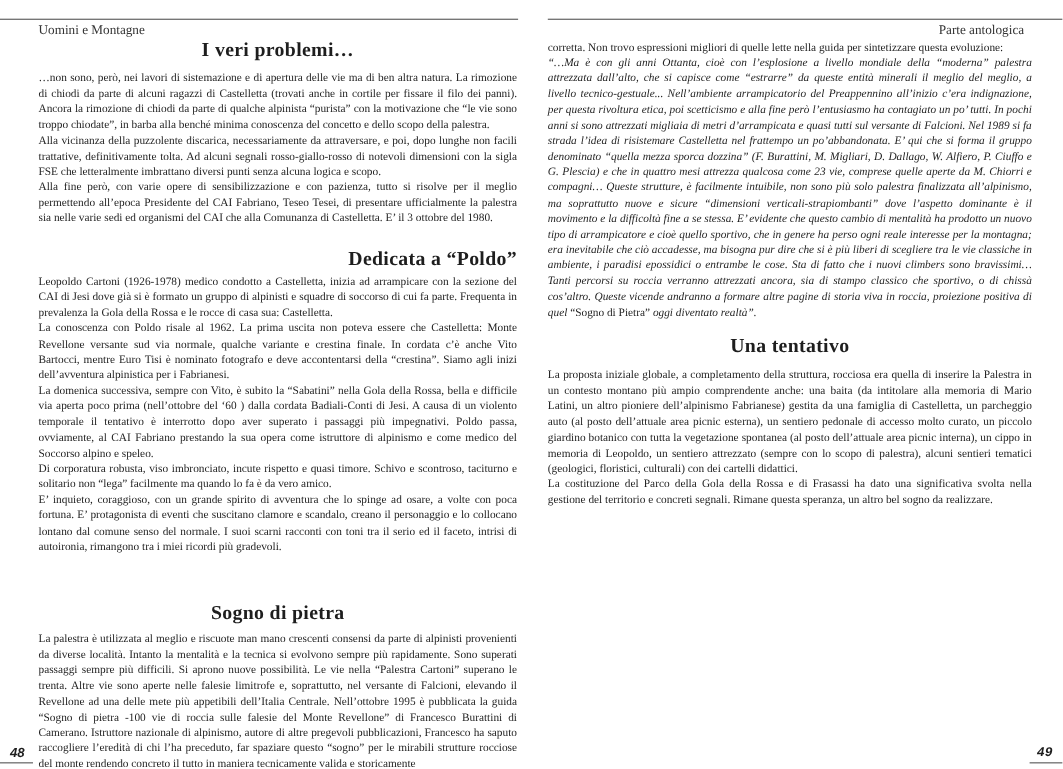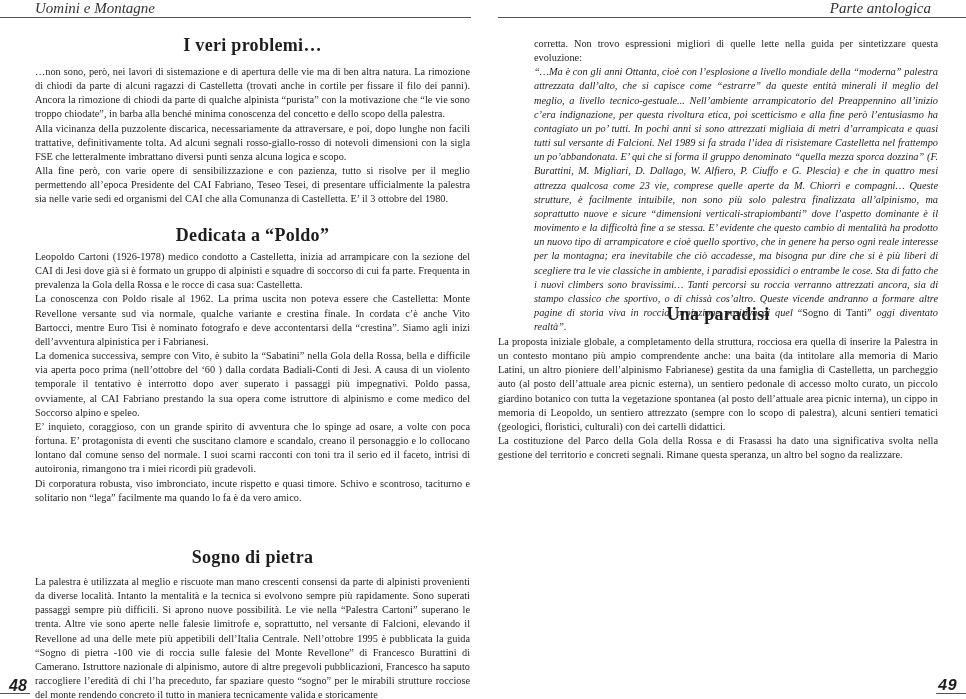--- a/index.html
+++ b/index.html
@@ -1,82 +1,82 @@
 <!DOCTYPE html>
 <html><head>
 <meta charset="utf-8">
 <style>
   html, body { margin:0; padding:0; background:#ffffff; }
   body { width:966px; height:699px; position:relative; overflow:hidden; color:#1e1e1e;
          font-family:"Liberation Serif", serif; }
   .page { position:absolute; top:0; height:699px; }
   .page.left { left:0; width:483px; }
   .page.right { left:483px; width:483px; }
-  .running-head { position:absolute; top:0; font-style:italic; font-size:15px; color:#333; }
+  .running-head { position:absolute; top:20px; font-size:12px; color:#333; }
   .left .running-head { left:35px; }
   .right .running-head { right:35px;margin-left:12px; }
   .head-rule { position:absolute; top:17px; height:1px; background:#555; }
   .left .head-rule { left:0; width:471px; }
   .right .head-rule { left:15px; width:468px; }
   .col { position:absolute; top:0; font-size:10.3px; line-height:14.15px; text-align:justify; }
   .left .col { left:35px; width:435px; }
   .right .col { left:15px; width:440px; }
   h2 { font-family:"Liberation Serif", serif; font-size:18px; font-weight:bold; text-align:center; margin:0; letter-spacing:0.3px; }
   p { margin:0; }
   .it { font-style:italic; }
-  .pageno { position:absolute; font-family:"Liberation Sans", sans-serif; font-style:italic; font-weight:bold; font-size:16px; }
+  .pageno { position:absolute; font-family:"Liberation Sans", sans-serif; font-style:italic; font-weight:bold; font-size:12px; }
   .left .pageno { left:9px; top:677px; }
   .right .pageno { right:9px; top:677px;font-family:Liberation Mono, monospace; }
   .foot-rule { position:absolute; top:693px; height:1px; background:#555; width:30px; }
   .left .foot-rule { left:0; }
   .right .foot-rule { right:0; }
 </style>
 </head>
 <body>
 
 <div class="page left">
   <div class="running-head">Uomini e Montagne</div>
   <div class="head-rule"></div>
   <div class="col" style="top:0;">
     <h2 style="position:absolute;top:38px;left:0;right:0;">I veri problemi…</h2>
     <div style="position:absolute;top:65px;left:0;right:0;">
       <p>…non sono, però, nei lavori di sistemazione e di apertura delle vie ma di ben altra natura. La rimozione di chiodi da parte di alcuni ragazzi di Castelletta (trovati anche in cortile per fissare il filo dei panni). Ancora la rimozione di chiodi da parte di qualche alpinista “purista” con la motivazione che “le vie sono troppo chiodate”, in barba alla benché minima conoscenza del concetto e dello scopo della palestra.</p>
       <p>Alla vicinanza della puzzolente discarica, necessariamente da attraversare, e poi, dopo lunghe non facili trattative, definitivamente tolta. Ad alcuni segnali rosso-giallo-rosso di notevoli dimensioni con la sigla FSE che letteralmente imbrattano diversi punti senza alcuna logica e scopo.</p>
       <p>Alla fine però, con varie opere di sensibilizzazione e con pazienza, tutto si risolve per il meglio permettendo all’epoca Presidente del CAI Fabriano, Teseo Tesei, di presentare ufficialmente la palestra sia nelle varie sedi ed organismi del CAI che alla Comunanza di Castelletta. E’ il 3 ottobre del 1980.</p>
     </div>
-    <h2 style="position:absolute;top:228px;left:0;right:0;">Dedicata a “Poldo”</h2>
+    <h2 style="position:absolute;top:228px;left:0;right:0;text-align:right;">Dedicata a “Poldo”</h2>
     <div style="position:absolute;top:250px;left:0;right:0;">
       <p>Leopoldo Cartoni (1926-1978) medico condotto a Castelletta, inizia ad arrampicare con la sezione del CAI di Jesi dove già si è formato un gruppo di alpinisti e squadre di soccorso di cui fa parte. Frequenta in prevalenza la Gola della Rossa e le rocce di casa sua: Castelletta.</p>
       <p>La conoscenza con Poldo risale al 1962. La prima uscita non poteva essere che Castelletta: Monte Revellone versante sud via normale, qualche variante e crestina finale. In cordata c’è anche Vito Bartocci, mentre Euro Tisi è nominato fotografo e deve accontentarsi della “crestina”. Siamo agli inizi dell’avventura alpinistica per i Fabrianesi.</p>
       <p>La domenica successiva, sempre con Vito, è subito la “Sabatini” nella Gola della Rossa, bella e difficile via aperta poco prima (nell’ottobre del ‘60 ) dalla cordata Badiali-Conti di Jesi. A causa di un violento temporale il tentativo è interrotto dopo aver superato i passaggi più impegnativi. Poldo passa, ovviamente, al CAI Fabriano prestando la sua opera come istruttore di alpinismo e come medico del Soccorso alpino e speleo.</p>
+      <p>Di corporatura robusta, viso imbronciato, incute rispetto e quasi timore. Schivo e scontroso, taciturno e solitario non “lega” facilmente ma quando lo fa è da vero amico.</p>
       <p>E’ inquieto, coraggioso, con un grande spirito di avventura che lo spinge ad osare, a volte con poca fortuna. E’ protagonista di eventi che suscitano clamore e scandalo, creano il personaggio e lo collocano lontano dal comune senso del normale. I suoi scarni racconti con toni tra il serio ed il faceto, intrisi di autoironia, rimangono tra i miei ricordi più gradevoli.</p>
-      <p>Di corporatura robusta, viso imbronciato, incute rispetto e quasi timore. Schivo e scontroso, taciturno e solitario non “lega” facilmente ma quando lo fa è da vero amico.</p>
     </div>
     <h2 style="position:absolute;top:550px;left:0;right:0;">Sogno di pietra</h2>
     <div style="position:absolute;top:575px;left:0;right:0;">
       <p>La palestra è utilizzata al meglio e riscuote man mano crescenti consensi da parte di alpinisti provenienti da diverse località. Intanto la mentalità e la tecnica si evolvono sempre più rapidamente. Sono superati passaggi sempre più difficili. Si aprono nuove possibilità. Le vie nella “Palestra Cartoni” superano le trenta. Altre vie sono aperte nelle falesie limitrofe e, soprattutto, nel versante di Falcioni, elevando il Revellone ad una delle mete più appetibili dell’Italia Centrale. Nell’ottobre 1995 è pubblicata la guida “Sogno di pietra -100 vie di roccia sulle falesie del Monte Revellone” di Francesco Burattini di Camerano. Istruttore nazionale di alpinismo, autore di altre pregevoli pubblicazioni, Francesco ha saputo raccogliere l’eredità di chi l’ha preceduto, far spaziare questo “sogno” per le mirabili strutture rocciose del monte rendendo concreto il tutto in maniera tecnicamente valida e storicamente</p>
     </div>
   </div>
   <div class="pageno">48</div>
   <div class="foot-rule"></div>
 </div>
 
 <div class="page right">
   <div class="running-head">Parte antologica</div>
   <div class="head-rule"></div>
   <div class="col">
-    <div style="position:absolute;top:37px;left:0;right:0;margin-left:36px;">
+    <div style="position:absolute;top:37px;left:0;right:0;">
       <p>corretta. Non trovo espressioni migliori di quelle lette nella guida per sintetizzare questa evoluzione:</p>
       <p>
         <span class="it">“…Ma è con gli anni Ottanta, cioè con l’esplosione a livello mondiale della “moderna” palestra attrezzata dall’alto, che si capisce come “estrarre” da queste entità minerali il meglio del meglio, a livello tecnico-gestuale... Nell’ambiente arrampicatorio del Preappennino all’inizio c’era indignazione, per questa rivoltura etica, poi scetticismo e alla fine però l’entusiasmo ha contagiato un po’ tutti. In pochi anni si sono attrezzati migliaia di metri d’arrampicata e quasi tutti sul versante di Falcioni. Nel 1989 si fa strada l’idea di risistemare Castelletta nel frattempo un po’abbandonata. E’ qui che si forma il gruppo denominato “quella mezza sporca dozzina” (F. Burattini, M. Migliari, D. Dallago, W. Alfiero, P. Ciuffo e G. Plescia) e che in quattro mesi attrezza qualcosa come 23 vie, comprese quelle aperte da M. Chiorri e compagni… Queste strutture, è facilmente intuibile, non sono più solo palestra finalizzata all’alpinismo, ma soprattutto nuove e sicure “dimensioni verticali-strapiombanti” dove l’aspetto dominante è il movimento e la difficoltà fine a se stessa. E’ evidente che questo cambio di mentalità ha prodotto un nuovo tipo di arrampicatore e cioè quello sportivo, che in genere ha perso ogni reale interesse per la montagna; era inevitabile che ciò accadesse, ma bisogna pur dire che si è più liberi di scegliere tra le vie classiche in ambiente, i paradisi epossidici o entrambe le cose. Sta di fatto che i nuovi climbers sono bravissimi… Tanti percorsi su roccia verranno attrezzati ancora, sia di stampo classico che sportivo, o di chissà cos’altro. Queste vicende andranno a formare altre pagine di storia viva in roccia, proiezione positiva di quel</span>
-        <span>“Sogno di Tanti”</span>
+        <span>“Sogno di Pietra”</span>
         <span class="it">oggi diventato realtà”.</span>
       </p>
     </div>
-    <h2 style="position:absolute;top:307px;left:0;right:0;">Una paradisi</h2>
+    <h2 style="position:absolute;top:307px;left:0;right:0;">Una tentativo</h2>
     <div style="position:absolute;top:335px;left:0;right:0;">
       <p>La proposta iniziale globale, a completamento della struttura, rocciosa era quella di inserire la Palestra in un contesto montano più ampio comprendente anche: una baita (da intitolare alla memoria di Mario Latini, un altro pioniere dell’alpinismo Fabrianese) gestita da una famiglia di Castelletta, un parcheggio auto (al posto dell’attuale area picnic esterna), un sentiero pedonale di accesso molto curato, un piccolo giardino botanico con tutta la vegetazione spontanea (al posto dell’attuale area picnic interna), un cippo in memoria di Leopoldo, un sentiero attrezzato (sempre con lo scopo di palestra), alcuni sentieri tematici (geologici, floristici, culturali) con dei cartelli didattici.</p>
       <p>La costituzione del Parco della Gola della Rossa e di Frasassi ha dato una significativa svolta nella gestione del territorio e concreti segnali. Rimane questa speranza, un altro bel sogno da realizzare.</p>
     </div>
   </div>
   <div class="pageno">49</div>
   <div class="foot-rule"></div>
 </div>
 
 </body></html>

